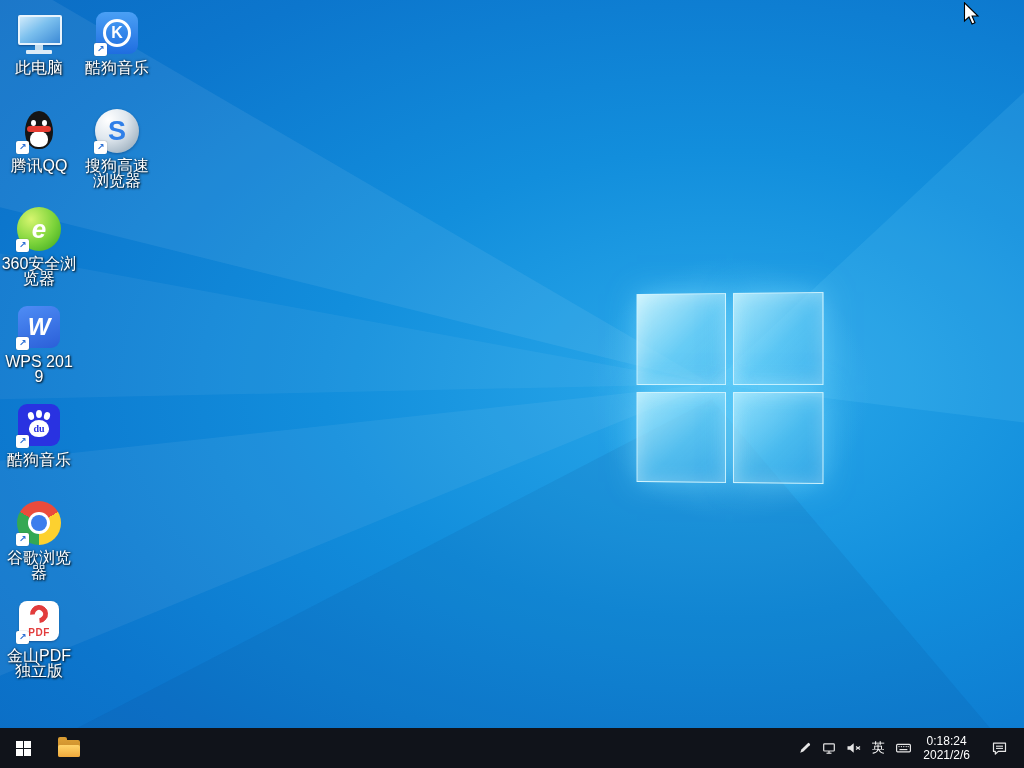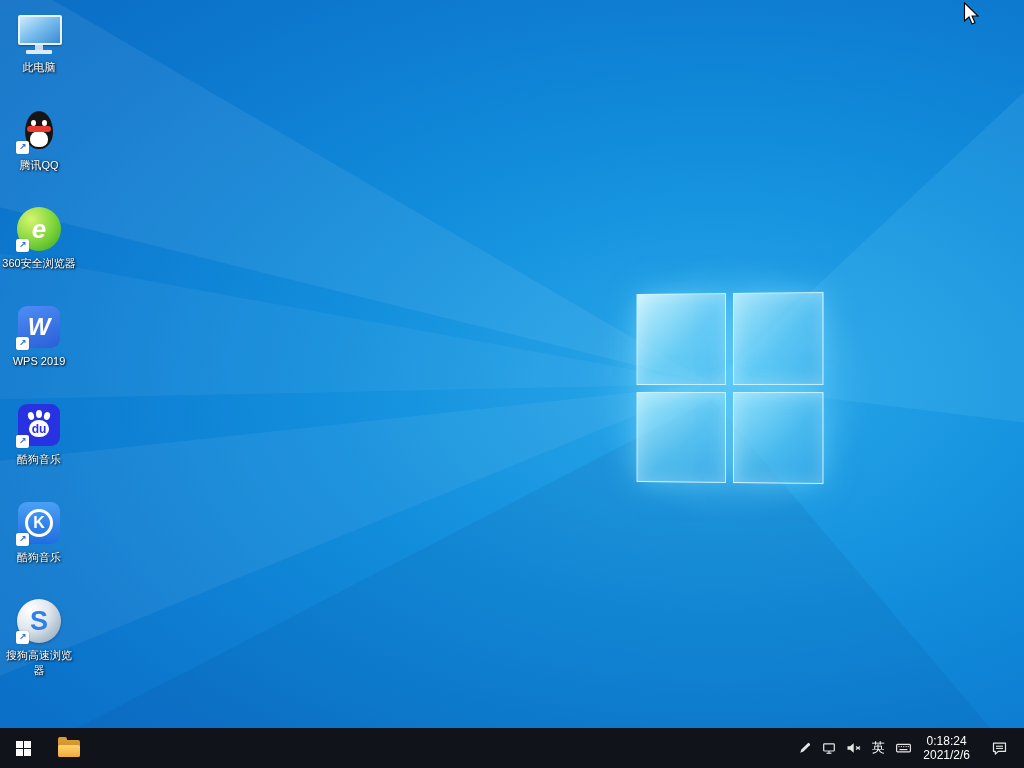--- a/index.html
+++ b/index.html
@@ -26,21 +26,21 @@
     background:linear-gradient(135deg, rgba(195,245,255,.8), rgba(110,210,248,.55) 55%, rgba(70,180,235,.5));
     box-shadow:0 0 26px rgba(120,220,255,.5), inset 0 0 18px rgba(255,255,255,.28);}
   .pane:nth-child(1){background:linear-gradient(135deg, rgba(215,250,255,.9), rgba(130,220,250,.62) 55%, rgba(85,190,238,.55));}
   .pane:nth-child(4){background:linear-gradient(135deg, rgba(175,238,255,.7), rgba(95,200,242,.5) 55%, rgba(60,170,230,.46));}
   
   .icon-grid{position:absolute;left:0;top:4px;display:grid;
     grid-template-columns:78px 78px;grid-template-rows:repeat(7,98px);
     grid-auto-flow:column;}
   .dicon{width:78px;display:flex;flex-direction:column;align-items:center;padding-top:5px;box-sizing:border-box;cursor:default;}
   .art{width:48px;height:48px;position:relative;flex:none;}
-  .dlabel{margin-top:3px;font-size:11px;line-height:15px;color:#fff;text-align:center;max-width:76px;
+  .dlabel{margin-top:3px;font-size:16px;line-height:15px;color:#fff;text-align:center;max-width:76px;
     text-shadow:1px 1px 2px rgba(0,0,0,.9),0 0 3px rgba(0,0,0,.55);word-break:break-all;}
   .sc{position:absolute;left:1px;bottom:1px;width:13px;height:13px;background:#fff;border-radius:2px;
     box-shadow:0 0 1px rgba(0,0,0,.5);display:flex;align-items:center;justify-content:center;}
   .sc::after{content:"\2197";font-size:9px;font-weight:bold;color:#2b6fd4;line-height:1;}
   
   .i-thispc .screen{position:absolute;left:3px;top:6px;width:40px;height:26px;border-radius:2px;
     background:linear-gradient(145deg,#cfeafb 0%,#7cc0ee 45%,#3c8ad6 100%);border:2px solid #e8f4fd;box-shadow:0 1px 2px rgba(0,0,40,.35);}
   .i-thispc .stand{position:absolute;left:20px;top:36px;width:8px;height:5px;background:#c3dcee;}
   .i-thispc .base{position:absolute;left:11px;top:41px;width:26px;height:4px;background:#dcebf7;border-radius:1px;}
   
@@ -86,21 +86,21 @@
   .i-wps .glyph{position:absolute;inset:0;display:flex;align-items:center;justify-content:center;
     color:#fff;font-size:24px;font-weight:bold;font-style:italic;}
   
   .i-baidu .sq{position:absolute;left:3px;top:3px;width:42px;height:42px;border-radius:9px;background:#2932e1;}
   .i-baidu .toe{position:absolute;width:6px;height:8px;background:#fff;border-radius:50%;}
   .i-baidu .toe.a{left:13px;top:11px;transform:rotate(-16deg);}
   .i-baidu .toe.b{left:21px;top:9px;}
   .i-baidu .toe.c{left:29px;top:11px;transform:rotate(16deg);}
   .i-baidu .pad{position:absolute;left:14px;top:19px;width:20px;height:17px;background:#fff;
     border-radius:50% 50% 46% 46%;display:flex;align-items:center;justify-content:center;}
-  .i-baidu .pad span{color:#2932e1;font-size:12px;font-weight:bold;}
+  .i-baidu .pad span{color:#2932e1;font-size:10px;font-weight:bold;font-family:Liberation Serif, serif;}
   
   .i-chrome .disc{position:absolute;left:2px;top:2px;width:44px;height:44px;border-radius:50%;
     background:conic-gradient(from -60deg,#ea4b3c 0 120deg,#fdd12f 120deg 240deg,#34a853 240deg 360deg);}
   .i-chrome .ring{position:absolute;left:13px;top:13px;width:22px;height:22px;background:#fff;border-radius:50%;}
   .i-chrome .core{position:absolute;left:16px;top:16px;width:16px;height:16px;background:#3b7ded;border-radius:50%;}
   
   .i-pdf .card{position:absolute;left:4px;top:4px;width:40px;height:40px;background:#fff;border-radius:8px;
     box-shadow:0 1px 2px rgba(0,0,40,.3);}
   .i-pdf .swirl{position:absolute;left:15px;top:8px;width:18px;height:18px;border:5px solid #e23c3c;
     border-radius:50%;border-bottom-color:transparent;transform:rotate(40deg);box-sizing:border-box;}
@@ -210,21 +210,39 @@
       <div class="toe b"></div>
       <div class="toe c"></div>
       <div class="pad">
         <span>du</span>
       </div>
       <span class="sc"></span>
     </div>
     <div class="dlabel">酷狗音乐</div>
   </div>
 
-
+  <div class="dicon">
+    <div class="art i-chrome">
+      <div class="disc"></div>
+      <div class="ring"></div>
+      <div class="core"></div>
+      <span class="sc"></span>
+    </div>
+    <div class="dlabel">谷歌浏览器</div>
+  </div>
+
+  <div class="dicon">
+    <div class="art i-pdf">
+      <div class="card"></div>
+      <div class="swirl"></div>
+      <div class="glyph">PDF</div>
+      <span class="sc"></span>
+    </div>
+    <div class="dlabel">金山PDF独立版</div>
+  </div>
 
   <div class="dicon">
     <div class="art i-kugou">
       <div class="sq"></div>
       <div class="ring"></div>
       <div class="glyph">K</div>
       <span class="sc"></span>
     </div>
     <div class="dlabel">酷狗音乐</div>
   </div>

